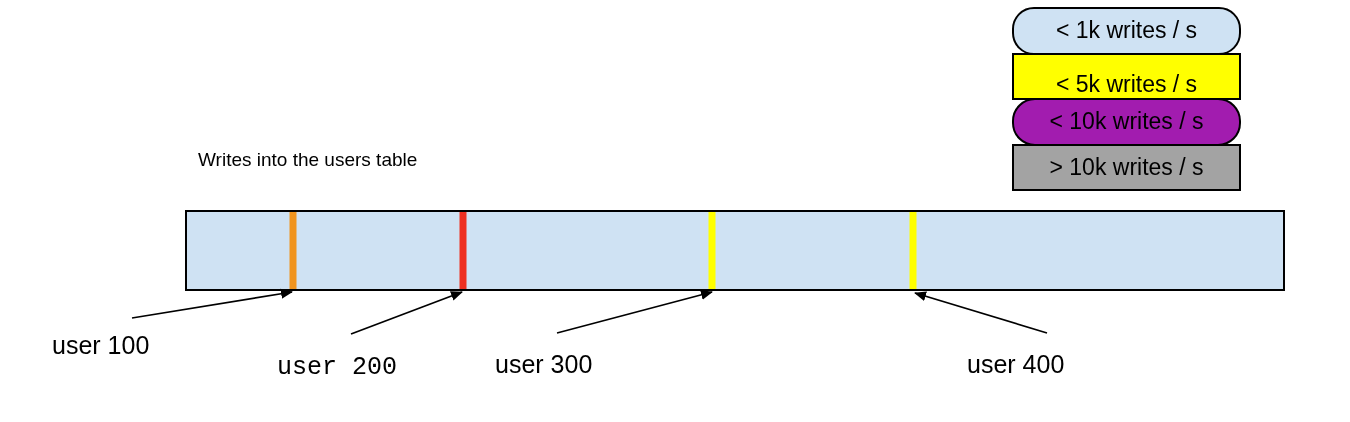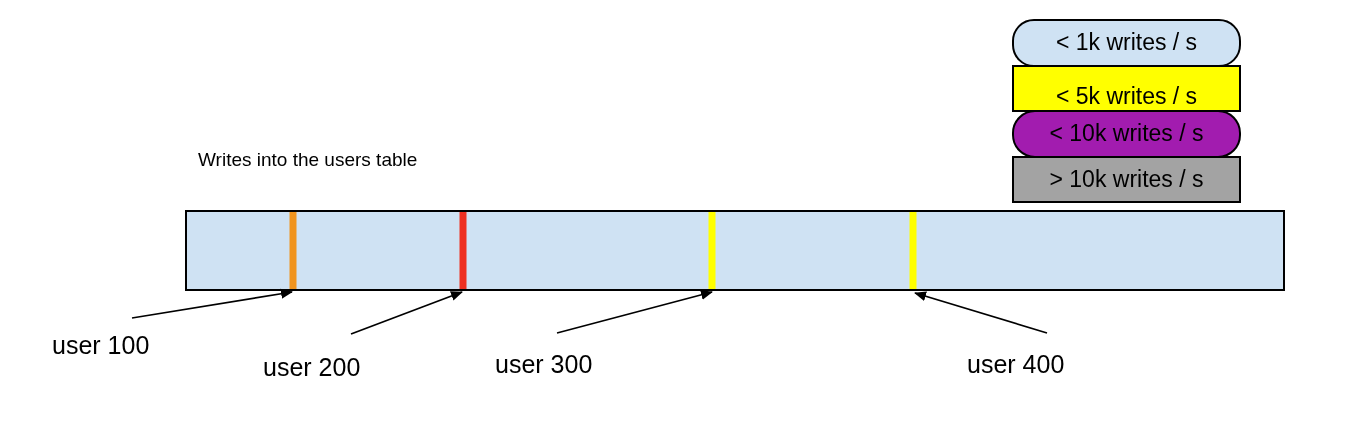--- a/index.html
+++ b/index.html
@@ -53,30 +53,30 @@
   .legend-row {
     height: 43.5px;
     border: 2px solid #000000;
     margin-top: -2px;
     display: flex;
     align-items: center;
     justify-content: center;
     font-size: 23px;
     white-space: nowrap;
   }
-  .legend-row:first-child { margin-top: 12px; border-radius: 22px; }
+  .legend-row:first-child { margin-top: 0; border-radius: 22px; }
 
   
   .user-label {
     position: absolute;
     font-size: 25px;
     white-space: nowrap;
   }
   .user-label.u-100 { left: 52px;  top: 331px; }
-  .user-label.u-200 { left: 263px; top: 353px; }
+  .user-label.u-200 { left: 277px; top: 353px; font-family: Liberation Mono, monospace; }
   .user-label.u-300 { left: 495px; top: 350px; }
   .user-label.u-400 { left: 967px; top: 350px; }
 
   .arrows-overlay {
     position: absolute;
     left: 0; top: 0;
     width: 1350px;
     height: 422px;
     pointer-events: none;
   }

